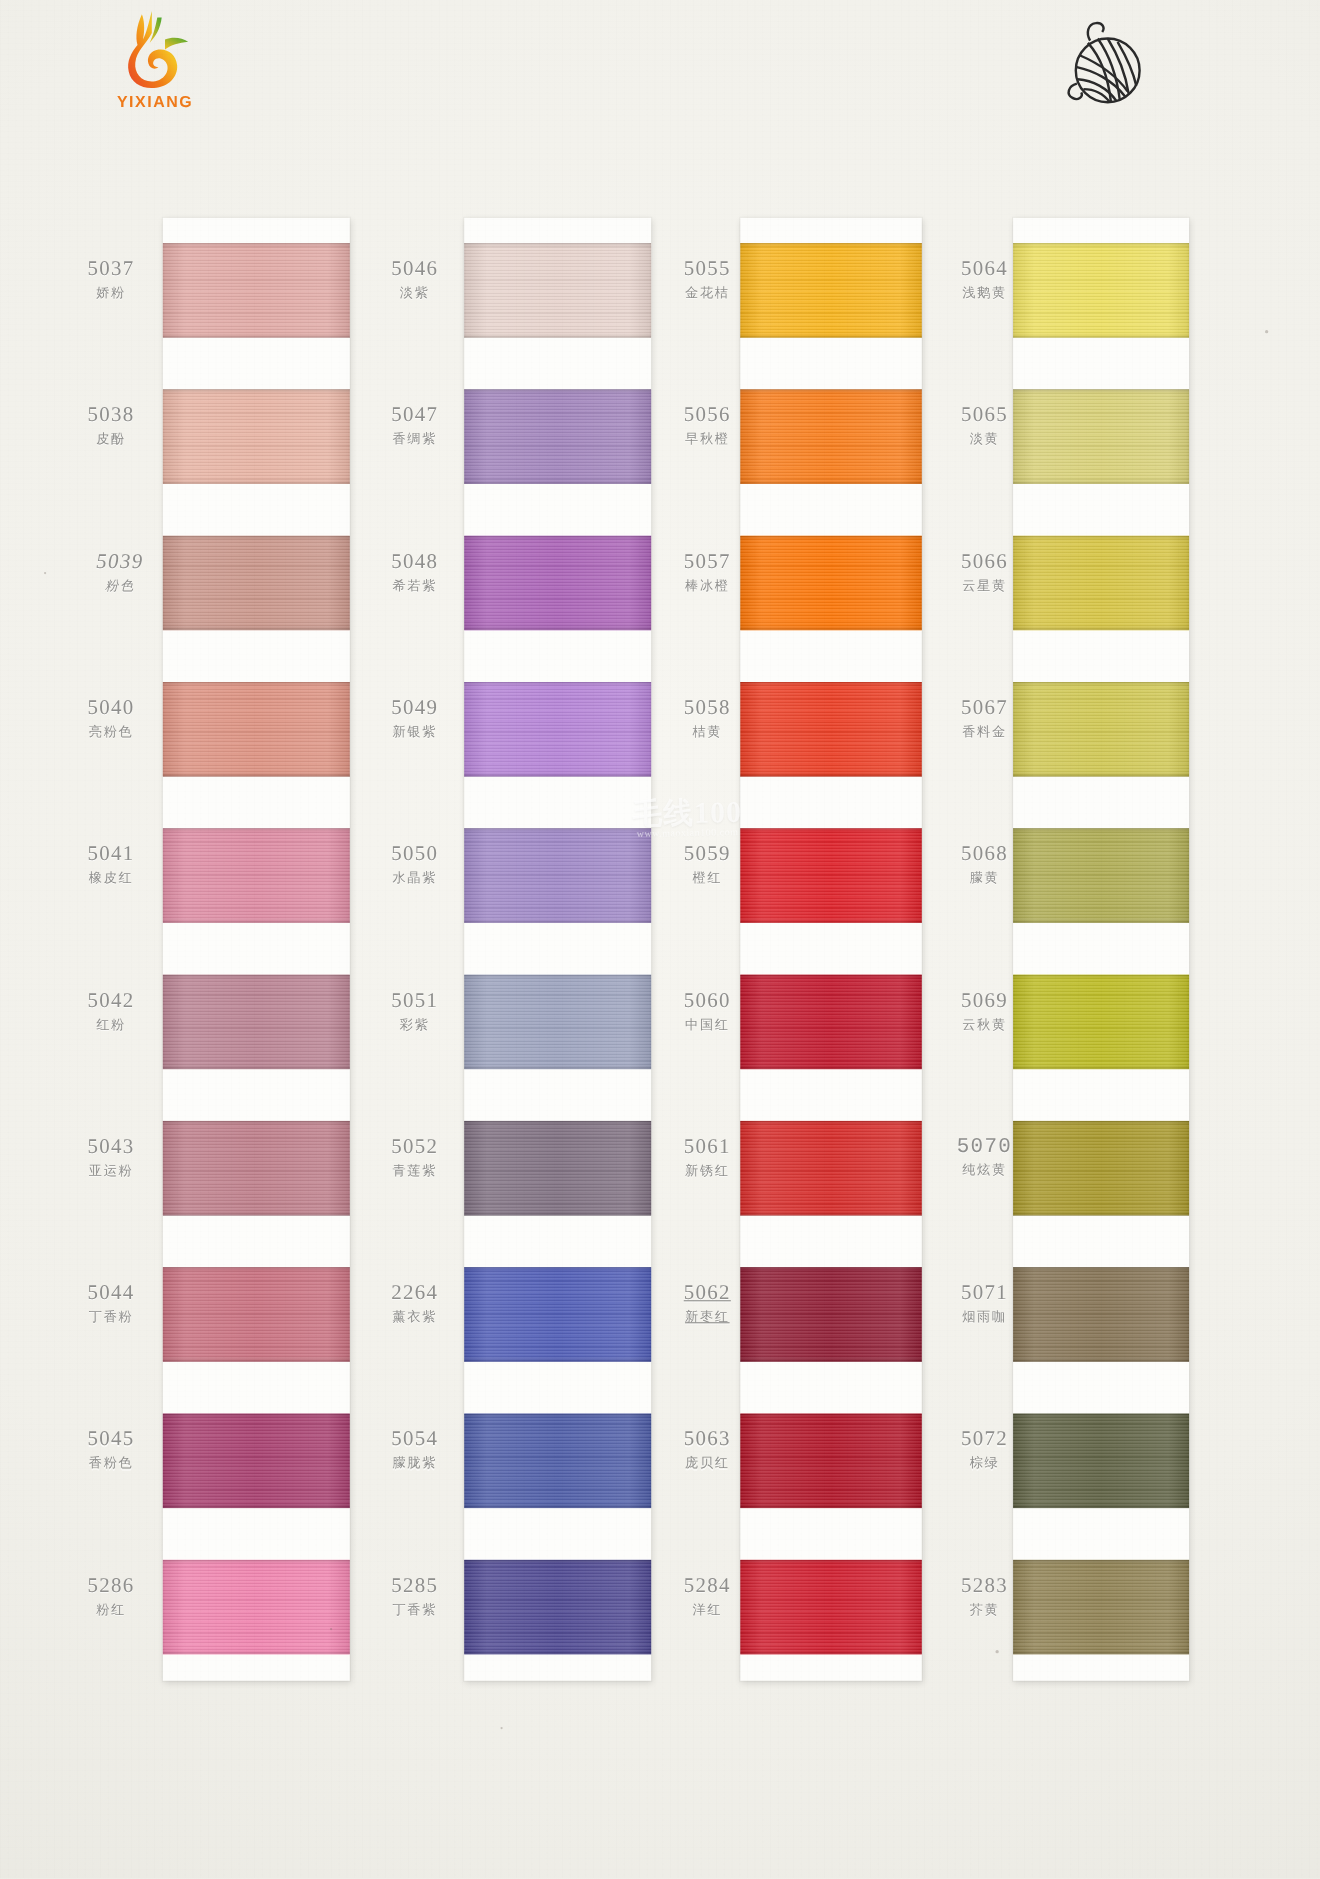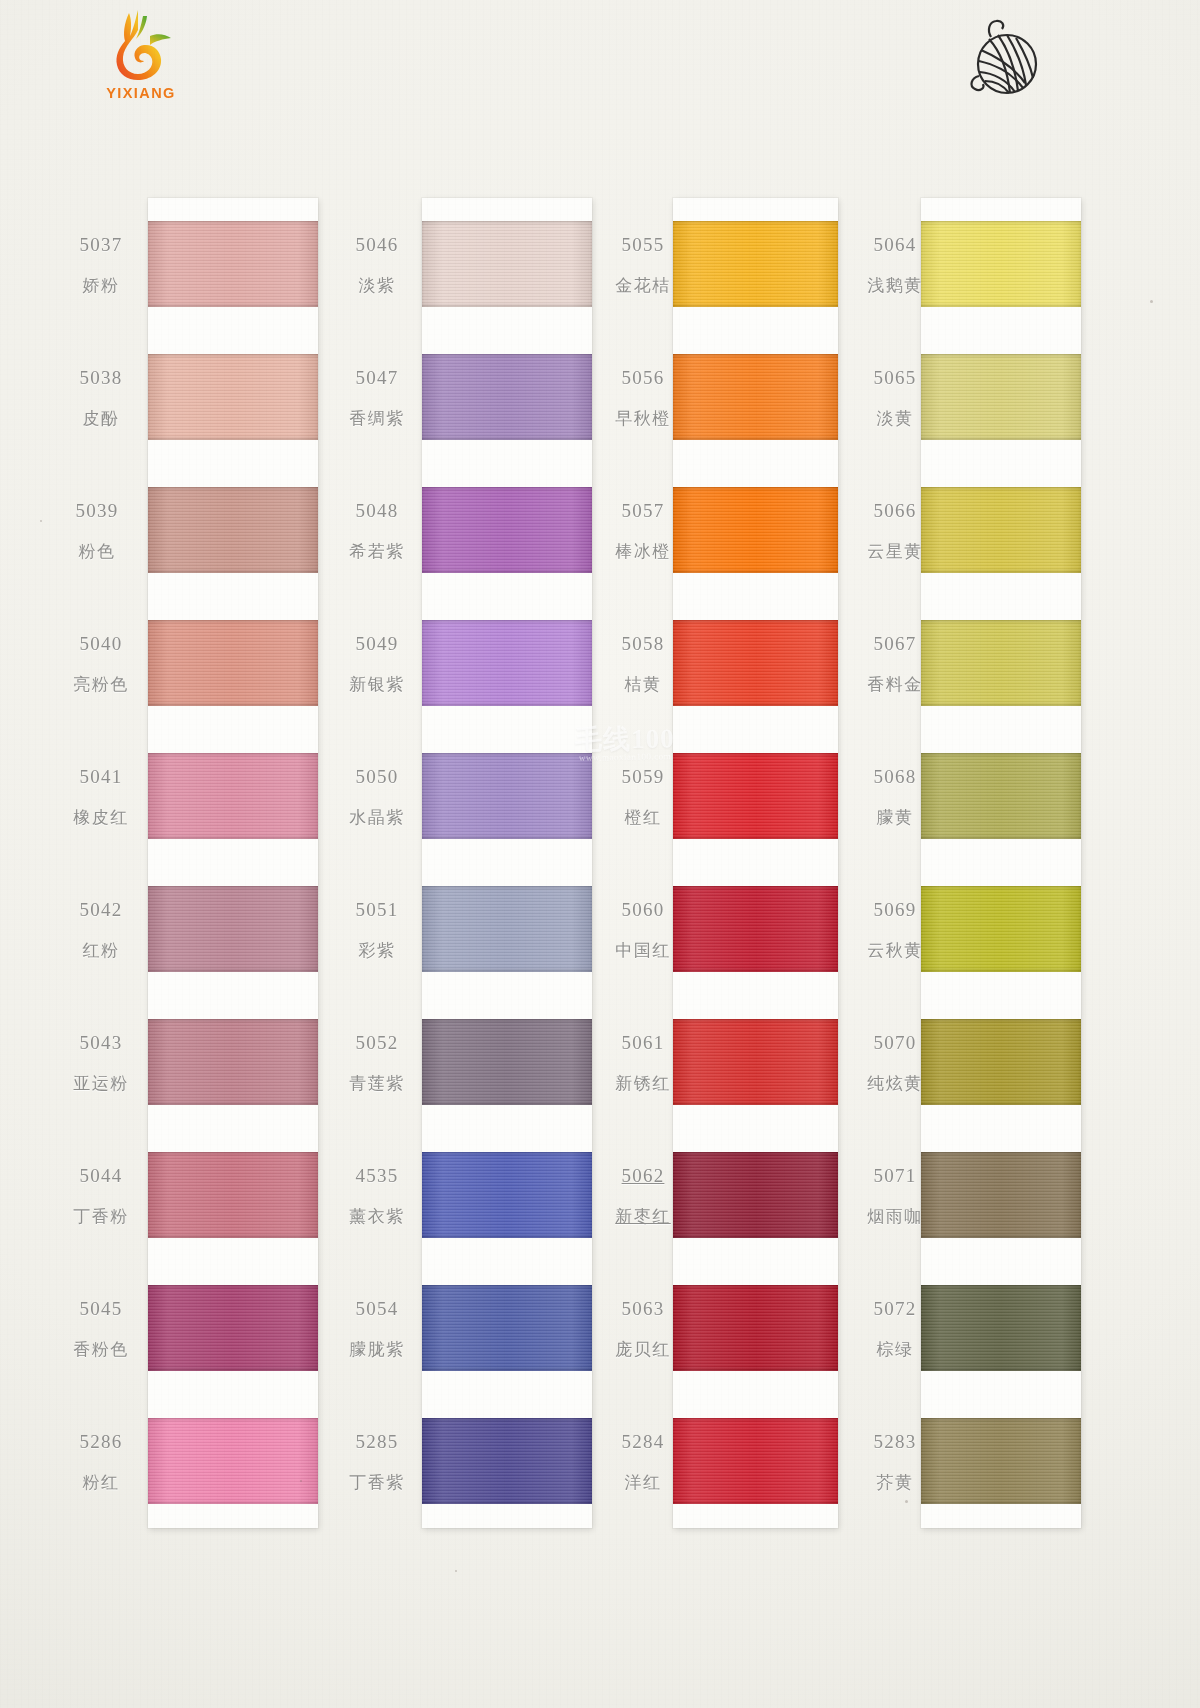--- a/index.html
+++ b/index.html
@@ -74,21 +74,21 @@
     background:linear-gradient(90deg, rgba(0,0,0,.07) 0%, rgba(255,255,255,.10) 12%,
       rgba(255,255,255,.03) 50%, rgba(255,255,255,.10) 88%, rgba(0,0,0,.07) 100%);
   }
   .label{
     position:absolute;text-align:center;
     color:#8f8f8d;
     text-shadow:0 1px 0 rgba(255,255,255,.75);
     line-height:1.22;
   }
   .label .code{font-size:19px;letter-spacing:1.2px;display:block;}
-  .label .name{font-size:17px;letter-spacing:1.5px;display:block;margin-top:20px;}
+  .label .name{font-size:12px;letter-spacing:1.5px;display:block;margin-top:3px;}
 
   
   .watermark{
     position:absolute;left:535px;top:725px;width:180px;height:55px;
     color:rgba(255,255,255,.68);
     font-size:27px;font-weight:bold;letter-spacing:1px;
     text-align:center;line-height:1.05;
     transform:rotate(-1deg);
     pointer-events:none;
     text-shadow:0 1px 2px rgba(0,0,0,.05);
@@ -160,21 +160,21 @@
       <div class="label" style="left: 58px; width: 86px; top: 115px;">
         <span class="code">5037</span>
         <span class="name">娇粉</span>
       </div>
       <div class="swatch" title="5038 皮酚" style="left: 148px; width: 170px; top: 236px; height: 86px; background-color: rgb(231, 179, 163);"></div>
       <div class="label" style="left: 58px; width: 86px; top: 248px;">
         <span class="code">5038</span>
         <span class="name">皮酚</span>
       </div>
       <div class="swatch" title="5039 粉色" style="left: 148px; width: 170px; top: 369px; height: 86px; background-color: rgb(201, 149, 137);"></div>
-      <div class="label" style="left: 54px; width: 86px; top: 381px;">
+      <div class="label" style="left: 66px; width: 86px; top: 381px; font-style: italic;">
         <span class="code">5039</span>
         <span class="name">粉色</span>
       </div>
       <div class="swatch" title="5040 亮粉色" style="left: 148px; width: 170px; top: 502px; height: 86px; background-color: rgb(220, 145, 128);"></div>
       <div class="label" style="left: 58px; width: 86px; top: 514px;">
         <span class="code">5040</span>
         <span class="name">亮粉色</span>
       </div>
       <div class="swatch" title="5041 橡皮红" style="left: 148px; width: 170px; top: 635px; height: 86px; background-color: rgb(221, 138, 162);"></div>
       <div class="label" style="left: 58px; width: 86px; top: 647px;">
@@ -239,21 +239,21 @@
         <span class="code">5051</span>
         <span class="name">彩紫</span>
       </div>
       <div class="swatch" title="5052 青莲紫" style="left: 422px; width: 170px; top: 901px; height: 86px; background-color: rgb(126, 111, 128);"></div>
       <div class="label" style="left: 334px; width: 86px; top: 913px;">
         <span class="code">5052</span>
         <span class="name">青莲紫</span>
       </div>
       <div class="swatch" title="5053 薰衣紫" style="left: 422px; width: 170px; top: 1034px; height: 86px; background-color: rgb(78, 91, 181);"></div>
       <div class="label" style="left: 334px; width: 86px; top: 1046px;">
-        <span class="code">4535</span>
+        <span class="code">2264</span>
         <span class="name">薰衣紫</span>
       </div>
       <div class="swatch" title="5054 朦胧紫" style="left: 422px; width: 170px; top: 1167px; height: 86px; background-color: rgb(76, 91, 166);"></div>
       <div class="label" style="left: 334px; width: 86px; top: 1179px;">
         <span class="code">5054</span>
         <span class="name">朦胧紫</span>
       </div>
       <div class="swatch" title="5285 丁香紫" style="left: 422px; width: 170px; top: 1300px; height: 86px; background-color: rgb(76, 70, 144);"></div>
       <div class="label" style="left: 334px; width: 86px; top: 1312px;">
         <span class="code">5285</span>
@@ -339,21 +339,21 @@
       <div class="label" style="left: 852px; width: 86px; top: 647px;">
         <span class="code">5068</span>
         <span class="name">朦黄</span>
       </div>
       <div class="swatch" title="5069 云秋黄" style="left: 921px; width: 160px; top: 768px; height: 86px; background-color: rgb(188, 187, 35);"></div>
       <div class="label" style="left: 852px; width: 86px; top: 780px;">
         <span class="code">5069</span>
         <span class="name">云秋黄</span>
       </div>
       <div class="swatch" title="5070 纯炫黄" style="left: 921px; width: 160px; top: 901px; height: 86px; background-color: rgb(167, 151, 42);"></div>
-      <div class="label" style="left: 852px; width: 86px; top: 913px;">
+      <div class="label" style="left: 852px; width: 86px; top: 913px; font-family: Liberation Mono, monospace;">
         <span class="code">5070</span>
         <span class="name">纯炫黄</span>
       </div>
       <div class="swatch" title="5071 烟雨咖" style="left: 921px; width: 160px; top: 1034px; height: 86px; background-color: rgb(132, 114, 83);"></div>
       <div class="label" style="left: 852px; width: 86px; top: 1046px;">
         <span class="code">5071</span>
         <span class="name">烟雨咖</span>
       </div>
       <div class="swatch" title="5072 棕绿" style="left: 921px; width: 160px; top: 1167px; height: 86px; background-color: rgb(93, 96, 66);"></div>
       <div class="label" style="left: 852px; width: 86px; top: 1179px;">

